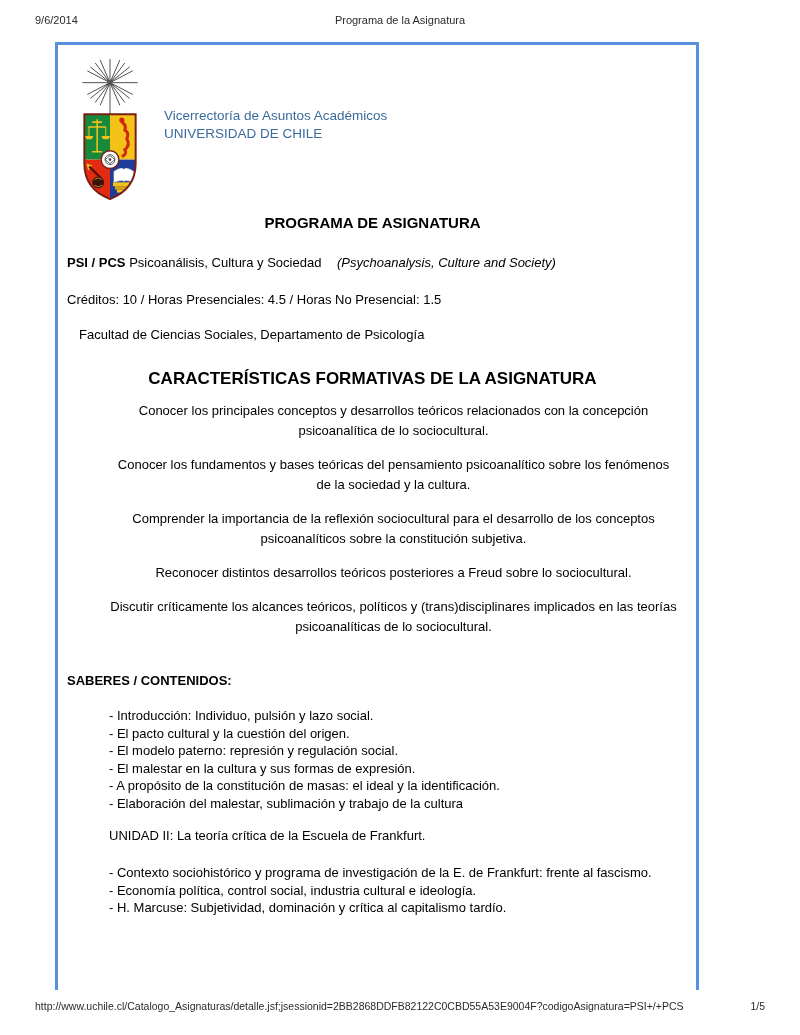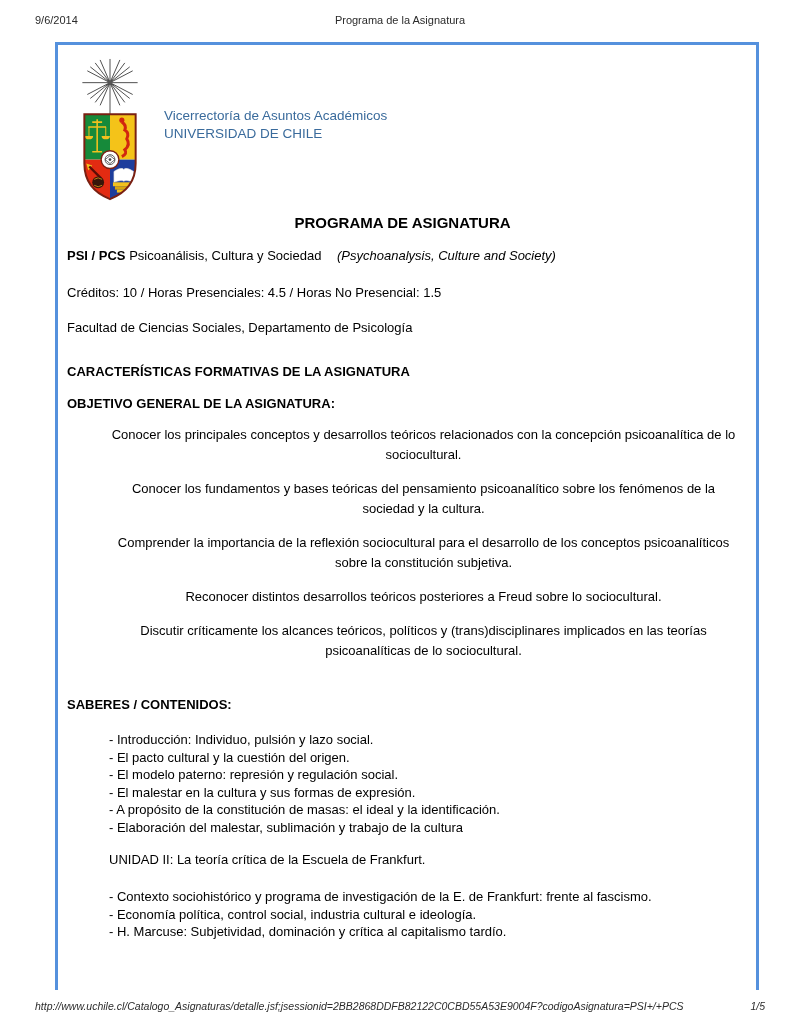--- a/index.html
+++ b/index.html
@@ -5,44 +5,44 @@
   * { margin:0; padding:0; box-sizing:border-box; }
   html,body { width:800px; height:1035px; background:#ffffff; overflow:hidden;
               font-family:"Liberation Sans", sans-serif; color:#000; position:relative; }
 
   
   .print-header { position:absolute; top:14px; left:0; width:800px; height:16px;
                   font-size:11px; color:#2b2b2b; }
   .print-header .date { position:absolute; left:35px; top:0; }
   .print-header .ptitle { position:absolute; left:0; width:100%; text-align:center; top:0; }
   .print-footer { position:absolute; top:1000px; left:0; width:800px; height:16px;
-                  font-size:10.5px; color:#2b2b2b;font-style:italic; }
+                  font-size:10.5px; color:#2b2b2b; }
   .print-footer .url { position:absolute; left:35px; top:0; white-space:nowrap; }
   .print-footer .pagenum { position:absolute; right:35px; top:0; }
 
   
-  .page { position:absolute; left:55px; top:42px; width:704px; height:948px;
+  .page { position:absolute; left:55px; top:42px; width:644px; height:948px;
           border:3px solid #5591dd; border-bottom:none; background:#fff;
           padding:0 18px 0 9px; font-size:13px; line-height:15px; }
 
   .logo-row { position:relative; height:170px; }
   .logo-row svg { position:absolute; left:8px; top:12px; }
   .org-text { position:absolute; left:97px; top:62px; color:#3a6b9c;
               font-size:13.5px; line-height:18px; }
 
   .doc-title { text-align:center; font-size:15px; font-weight:bold; line-height:16px; }
 
-  .course-line { margin-top:17px; }
+  .course-line { margin-top:24px; }
   .course-line .code { font-weight:bold; }
   .course-line .eng { font-style:italic; margin-left:12px; }
 
   .credits-line { margin-top:22px; }
-  .faculty-line { margin-top:20px; }
+  .faculty-line { margin-top:20px;margin-left:12px; }
 
-  .section-title { margin-top:28px; font-size:13px; font-weight:bold; line-height:17px; }
+  .section-title { margin-top:28px; text-align:center; font-size:17px; font-weight:bold; line-height:17px; }
 
   .block-heading { margin-top:16px; font-weight:bold; font-size:13px; }
   .mt26 { margin-top:26px; }
   .mt36 { margin-top:36px; }
 
   .indent { margin-left:42px; }
   .para { margin-top:14px; line-height:20px;text-align:center; }
   .unit-title { margin-top:15px; line-height:18px; }
   .unit-list { margin-top:19px; list-style:none; }
   .unit-list li { line-height:17.5px; }
@@ -131,21 +131,20 @@
     <span>Psicoanálisis, Cultura y Sociedad</span>
     <span class="eng">(Psychoanalysis, Culture and Society)</span>
   </div>
 
   <div class="credits-line">Créditos: 10 / Horas Presenciales: 4.5 / Horas No Presencial: 1.5</div>
 
   <div class="faculty-line">Facultad de Ciencias Sociales, Departamento de Psicología</div>
 
   <div class="section-title">CARACTERÍSTICAS FORMATIVAS DE LA ASIGNATURA</div>
 
-  <div class="block-heading">OBJETIVO GENERAL DE LA ASIGNATURA:</div>
   <div class="para indent">Conocer los principales conceptos y desarrollos teóricos relacionados con la concepción psicoanalítica de lo sociocultural.</div>
 
   <div class="para indent">Conocer los fundamentos y bases teóricas del pensamiento psicoanalítico sobre los fenómenos de la sociedad y la cultura.</div>
   <div class="para indent">Comprender la importancia de la reflexión sociocultural para el desarrollo de los conceptos psicoanalíticos sobre la constitución subjetiva.</div>
   <div class="para indent">Reconocer distintos desarrollos teóricos posteriores a Freud sobre lo sociocultural.</div>
   <div class="para indent">Discutir críticamente los alcances teóricos, políticos y (trans)disciplinares implicados en las teorías psicoanalíticas de lo sociocultural.</div>
 
   <div class="block-heading mt36">SABERES / CONTENIDOS:</div>
 
   <ul class="unit-list indent">

